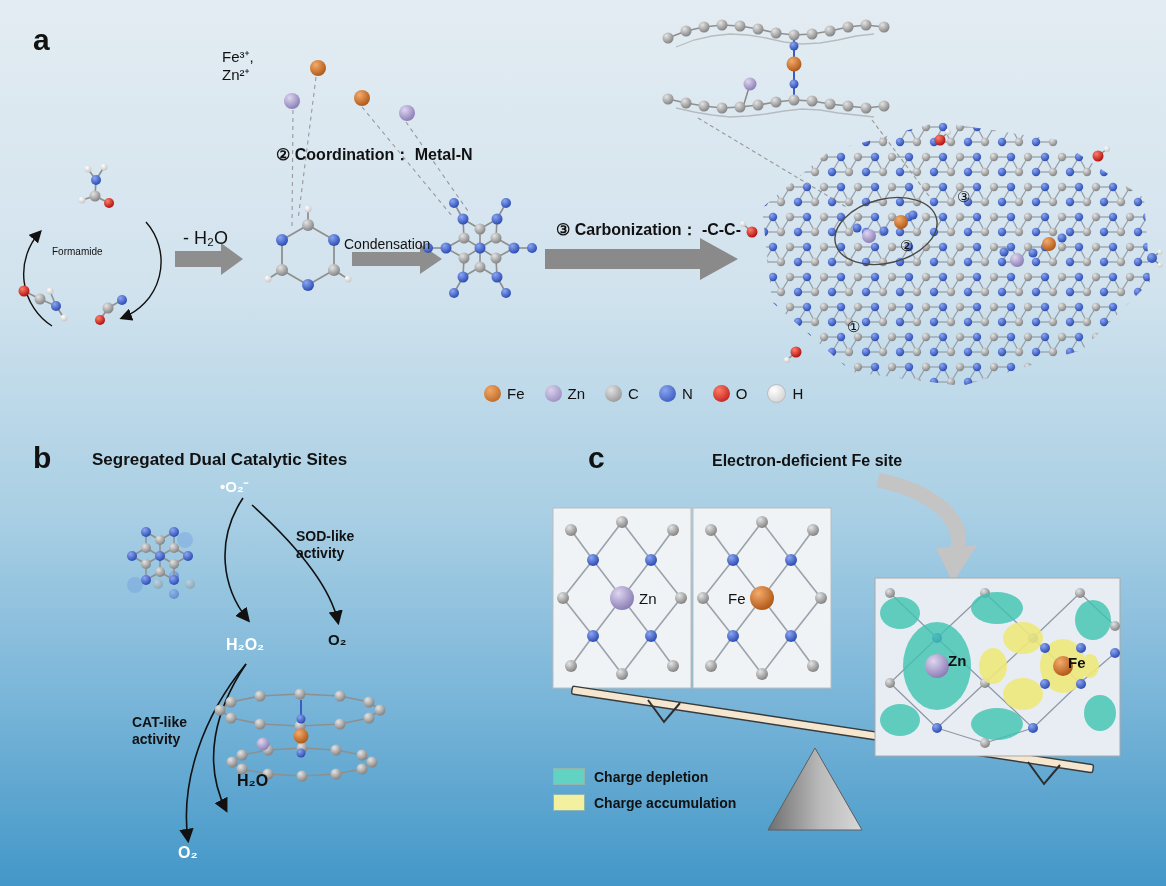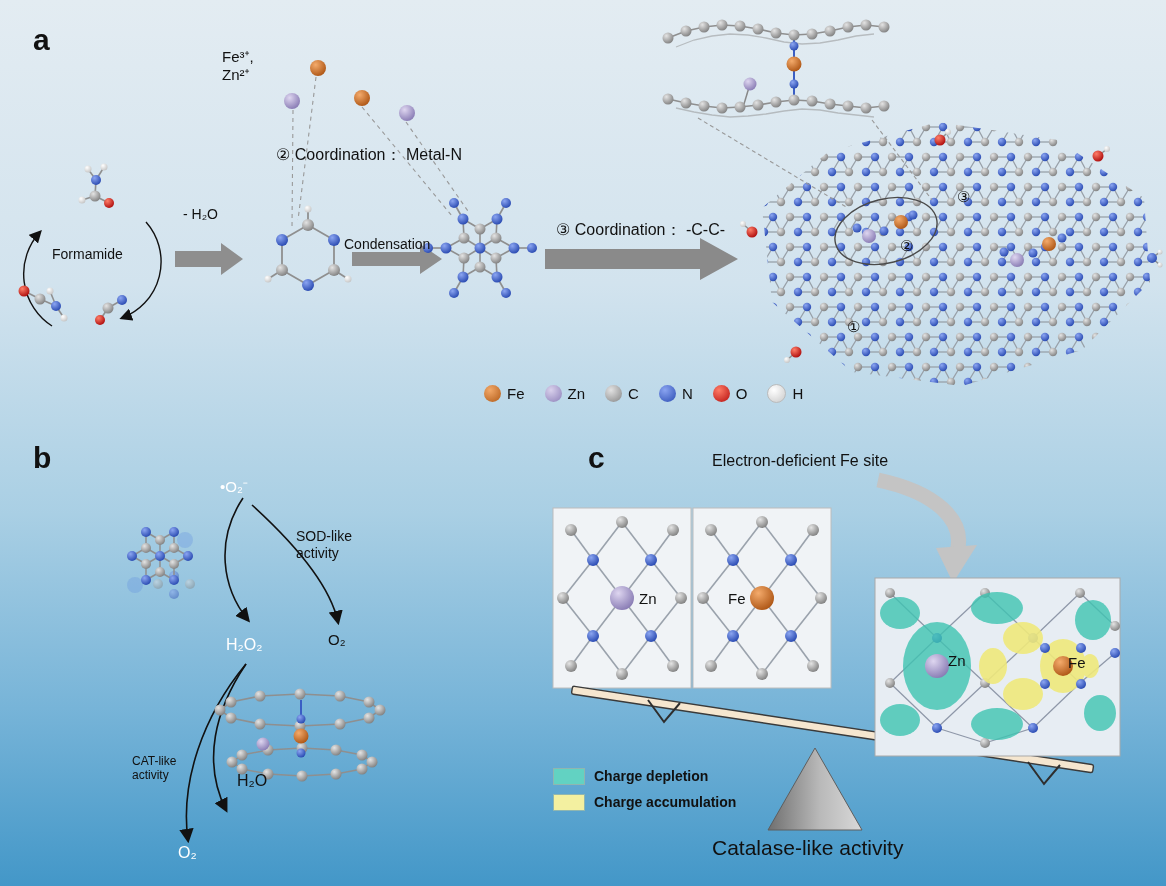--- a/index.html
+++ b/index.html
@@ -1,34 +1,34 @@
 <!DOCTYPE html>
 <html><head>
 <meta charset="utf-8">
 <style>
   html,body{margin:0;padding:0}
   .stage{position:relative;width:1166px;height:886px;overflow:hidden;
     background:linear-gradient(180deg,#e3ecf2 0%,#d2e3ee 32%,#a9cfe4 58%,#77b4d8 80%,#4397c8 100%);
     font-family:"Liberation Sans",sans-serif;color:#111}
   .decor{position:absolute;left:0;top:0;pointer-events:none}
   .txt{position:absolute;line-height:1.18;white-space:nowrap}
-  .b{font-weight:normal}
+  .b{font-weight:bold}
   .w{color:#fff}
   .pre{white-space:pre-line}
   .panel-label{font-size:30px;font-weight:bold}
   .legend-row{position:absolute;display:flex;align-items:center;gap:20px}
   .legend-item{display:flex;align-items:center;gap:6px;font-size:15px}
   .sph{width:17px;height:17px;border-radius:50%;flex:0 0 auto}
   .sph-fe{background:radial-gradient(circle at 35% 30%,#f2a868,#b05a17)}
   .sph-zn{background:radial-gradient(circle at 35% 30%,#d9d1ec,#8c7fb8)}
   .sph-c{background:radial-gradient(circle at 35% 30%,#e2e2e2,#848484)}
   .sph-n{background:radial-gradient(circle at 35% 30%,#8aa4f0,#2b4cb3)}
   .sph-o{background:radial-gradient(circle at 35% 30%,#ff7b66,#b40d0d)}
   .sph-h{background:radial-gradient(circle at 35% 30%,#ffffff,#c9c9c9);border:1px solid #bbb}
-  .cleg{position:absolute;display:flex;align-items:flex-start;gap:9px;font-size:14px;font-weight:bold}
+  .cleg{position:absolute;display:flex;align-items:center;gap:9px;font-size:14px;font-weight:bold}
   .sw{width:30px;height:15px;border:1px solid #8fb6b0;flex:0 0 auto}
   .sw-teal{background:#62d2c2}
   .sw-yellow{background:#f3f0a0}
 </style>
 </head>
 <body>
 
 <div class="stage">
 
 <svg class="decor" width="1166" height="886" viewBox="0 0 1166 886">
@@ -526,24 +526,24 @@
         <circle cx="206" cy="106" r="5" fill="url(#gN)"></circle>
     <circle cx="62" cy="88" r="12" fill="url(#gZn)"></circle>
     <circle cx="188" cy="88" r="10" fill="url(#gFe)"></circle>
   </g>
 </svg>
 
 <div class="txt panel-label" style="left:33px;top:22px">a</div>
 <div class="txt pre" style="left:222px;top:48px;font-size:15px">Fe³⁺,
 Zn²⁺</div>
 <div class="txt b" style="left:276px;top:146px;font-size:16px">② Coordination：  Metal-N</div>
-<div class="txt" style="left:183px;top:206px;font-size:14px">- H₂O</div>
-<div class="txt" style="left:52px;top:246px;font-size:14px">Formamide</div>
+<div class="txt" style="left:183px;top:228px;font-size:18px">- H₂O</div>
+<div class="txt" style="left:52px;top:246px;font-size:10px">Formamide</div>
 <div class="txt" style="left:344px;top:236px;font-size:14px">Condensation</div>
-<div class="txt b" style="left:556px;top:221px;font-size:16px">③ Coordination：  -C-C-</div>
+<div class="txt b" style="left:556px;top:221px;font-size:16px">③ Carbonization：  -C-C-</div>
 <div class="txt" style="left:900px;top:237px;font-size:15px">②</div>
 <div class="txt" style="left:957px;top:188px;font-size:15px">③</div>
 <div class="txt" style="left:847px;top:318px;font-size:15px">①</div>
 
 <div class="legend-row" style="left:484px;top:384px">
   <div class="legend-item">
         <span class="sph sph-fe"></span>
         <span>Fe</span>
       </div>
   <div class="legend-item">
@@ -562,41 +562,41 @@
         <span class="sph sph-o"></span>
         <span>O</span>
       </div>
   <div class="legend-item">
         <span class="sph sph-h"></span>
         <span>H</span>
       </div>
 </div>
 
 <div class="txt panel-label" style="left:33px;top:440px">b</div>
+<div class="txt b" style="left:92px;top:450px;font-size:17px">Segregated Dual Catalytic Sites</div>
 <div class="txt b w" style="left:220px;top:478px;font-size:15px">•O₂⁻</div>
 <div class="txt b pre" style="left:296px;top:528px;font-size:14px">SOD-like
 activity</div>
 <div class="txt b w" style="left:226px;top:636px;font-size:16px">H₂O₂</div>
 <div class="txt b" style="left:328px;top:631px;font-size:15px">O₂</div>
-<div class="txt b pre" style="left:132px;top:754px;font-size:12px">CAT-like
+<div class="txt b pre" style="left:132px;top:714px;font-size:14px">CAT-like
 activity</div>
 <div class="txt b" style="left:237px;top:772px;font-size:16px">H₂O</div>
 <div class="txt b w" style="left:178px;top:844px;font-size:16px">O₂</div>
 
 <div class="txt panel-label" style="left:588px;top:440px">c</div>
 <div class="txt b" style="left:712px;top:452px;font-size:16px">Electron-deficient Fe site</div>
 <div class="txt" style="left:639px;top:590px;font-size:15px">Zn</div>
 <div class="txt" style="left:728px;top:590px;font-size:15px">Fe</div>
 <div class="txt b" style="left:948px;top:652px;font-size:15px">Zn</div>
 <div class="txt b" style="left:1068px;top:654px;font-size:15px">Fe</div>
 
 <div class="cleg" style="left:553px;top:768px">
   <span class="sw sw-teal"></span>
   <span>Charge depletion</span>
 </div>
 <div class="cleg" style="left:553px;top:794px">
   <span class="sw sw-yellow"></span>
   <span>Charge accumulation</span>
 </div>
 
-<div class="txt b" style="left:712px;top:836px;font-size:21px">Catalase-like activity</div>
 
 </div>
 
 </body></html>

